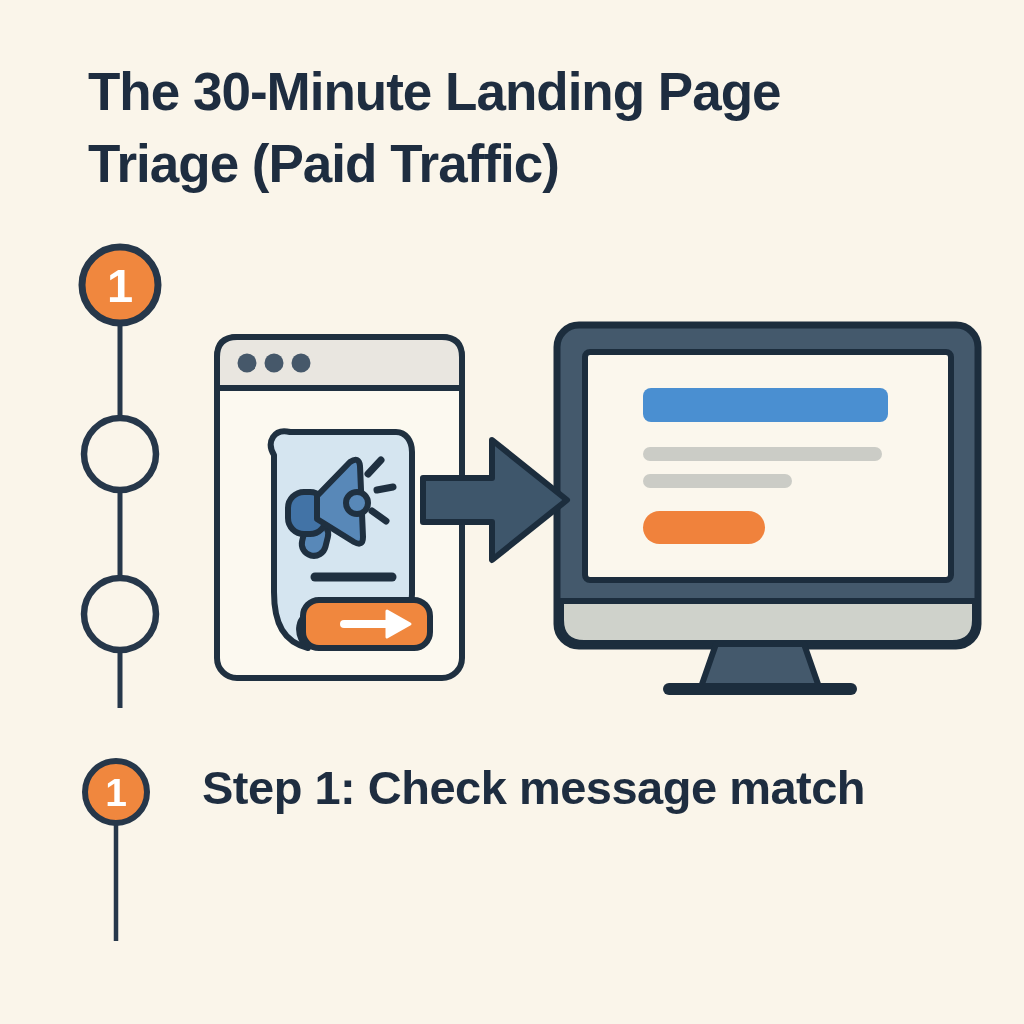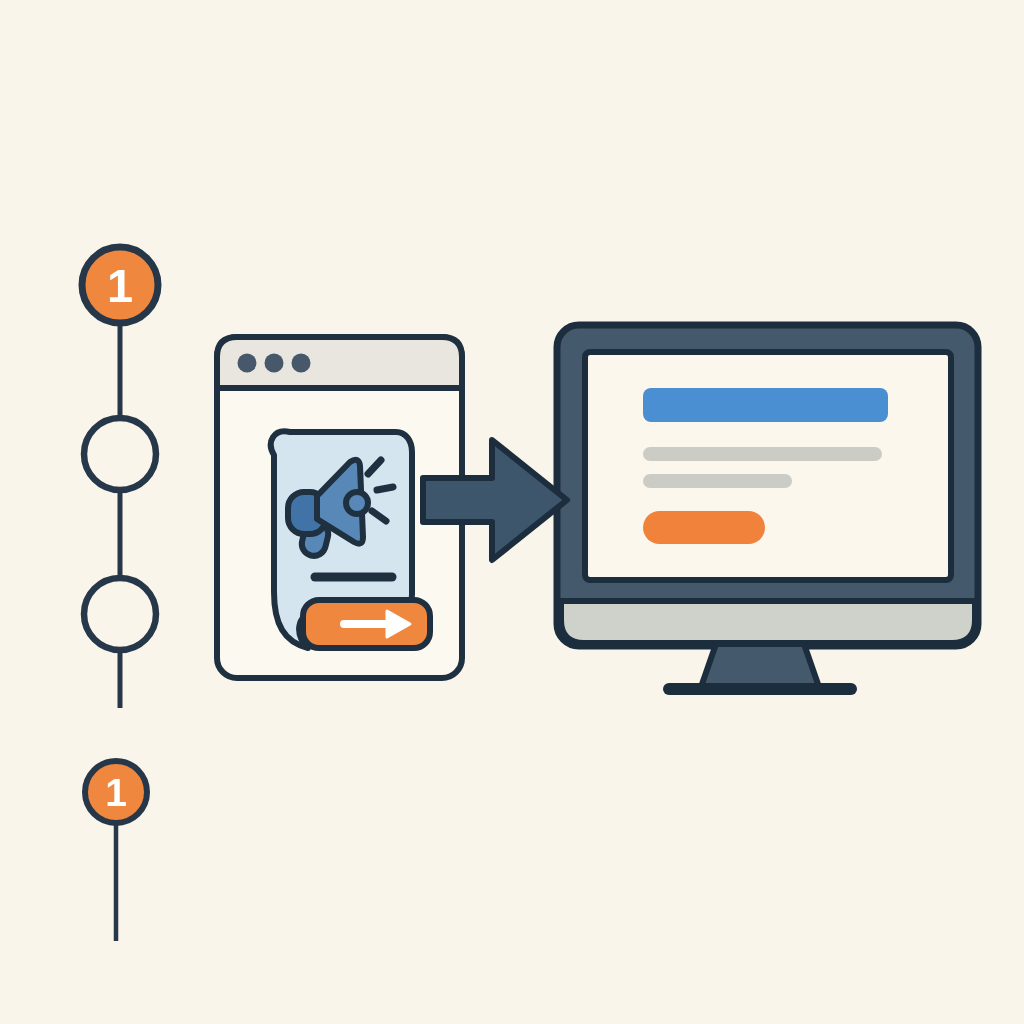--- a/index.html
+++ b/index.html
@@ -32,20 +32,21 @@
     font-family:"Liberation Sans", sans-serif;
     font-weight:700;
     fill:#FFFFFF;
   }
 </style>
 </head>
 <body>
 
 <div class="canvas">
 
+  <h1 class="title">The 30-Minute Landing Page Triage (Paid Traffic)</h1>
 
   <svg class="art" width="1024" height="1024" viewBox="0 0 1024 1024" xmlns="http://www.w3.org/2000/svg">
 
     <g>
       <rect x="557" y="325" width="421" height="321" rx="22" fill="#44596C" stroke="#1C2D3D" stroke-width="7"></rect>
       <path d="M 561 601 L 975 601 L 975 620 Q 975 643 952 643 L 584 643 Q 561 643 561 620 Z" fill="#CFD2CB" stroke="#1C2D3D" stroke-width="6"></path>
       <rect x="585" y="352" width="366" height="228" rx="5" fill="#FBF7ED" stroke="#1C2D3D" stroke-width="6"></rect>
       <rect x="643" y="388" width="245" height="34" rx="8" fill="#4A8FD1"></rect>
       <rect x="643" y="447" width="239" height="14" rx="7" fill="#CBCCC6"></rect>
       <rect x="643" y="474" width="149" height="14" rx="7" fill="#CBCCC6"></rect>
@@ -105,14 +106,15 @@
       <circle cx="120" cy="614" r="36" fill="#FAF5EA" stroke="#26374A" stroke-width="6.5"></circle>
     </g>
 
     <g>
       <line x1="116" y1="800" x2="116" y2="941" stroke="#26374A" stroke-width="4.5"></line>
       <circle cx="116" cy="792" r="31" fill="#F0873E" stroke="#26374A" stroke-width="6"></circle>
       <text class="svg-num" x="116" y="806" font-size="39" text-anchor="middle">1</text>
     </g>
   </svg>
 
+  <div class="step-label">Step 1: Check message match</div>
 
 </div>
 
 </body></html>

